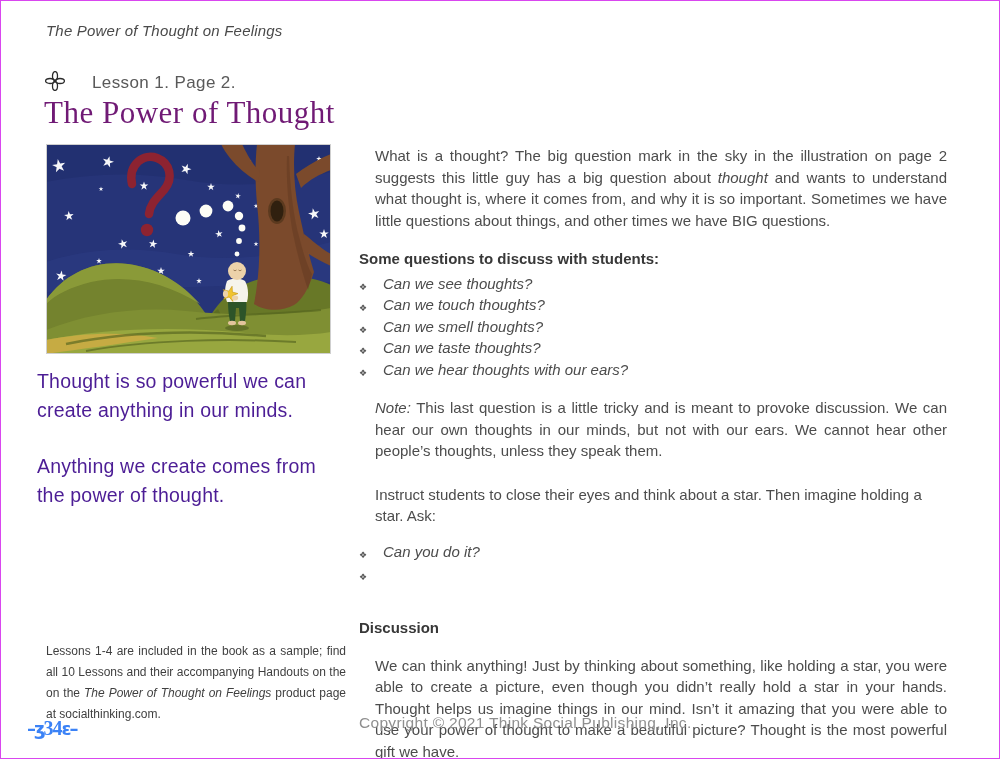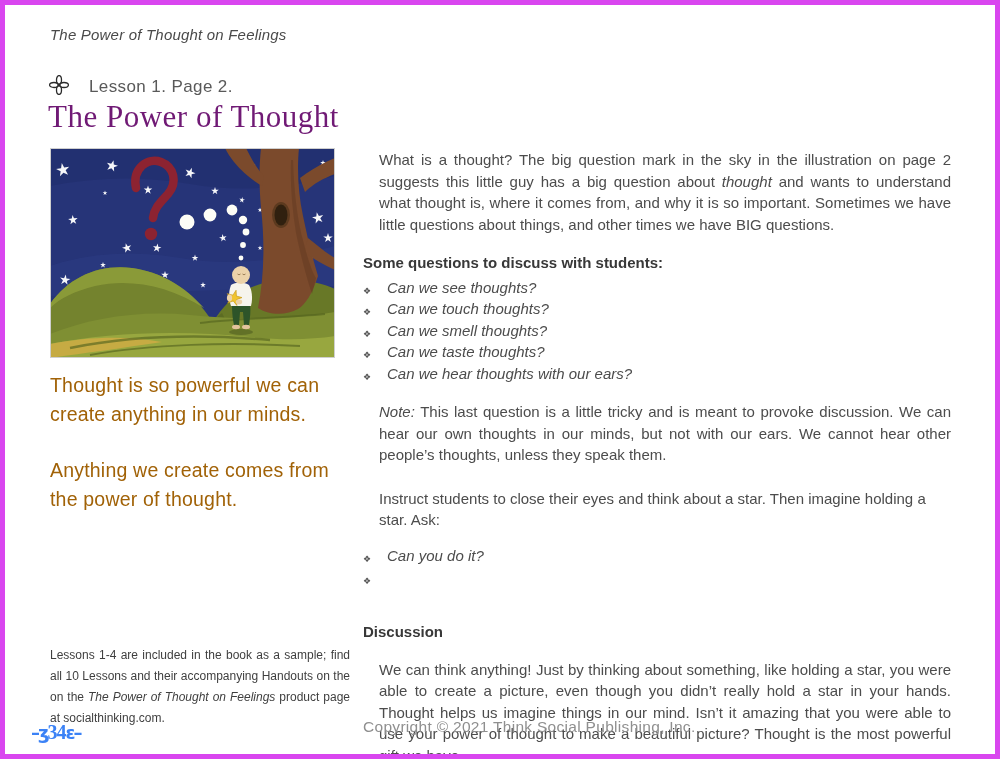--- a/index.html
+++ b/index.html
@@ -1,30 +1,30 @@
 <!DOCTYPE html>
 <html><head>
 <meta charset="utf-8">
 <style>
   html,body{margin:0;padding:0;background:#f2f2f2;}
   .page{
     position:relative;width:1000px;height:759px;background:#ffffff;
-    border:5px solid #d946ef;box-sizing:border-box;overflow:hidden;
+    border:1px solid #d946ef;box-sizing:border-box;overflow:hidden;
     font-family:"Liberation Sans",sans-serif;color:#4c4c4c;
   }
   
   .running-header{position:absolute;left:45px;top:21px;font-size:15px;font-style:italic;color:#4a4a4a;letter-spacing:.2px;}
-  .lesson-row{position:absolute;left:44px;top:70px;display:flex;align-items:center;gap:20px;}
+  .lesson-row{position:absolute;left:44px;top:70px;display:flex;align-items:center;gap:27px;}
   .lesson-label{font-size:17px;color:#595959;letter-spacing:.4px;}
   .page-title{position:absolute;left:43px;top:94px;font-family:cursive;font-size:31px;color:#701a75;letter-spacing:.5px;}
   
   .illustration{position:absolute;left:45px;top:143px;width:285px;height:210px;}
   .illustration svg{display:block;width:100%;height:100%;}
   
-  .quote{position:absolute;left:45px;width:295px;font-size:19.5px;line-height:29px;color:#a16207;letter-spacing:.2px;}
+  .quote{position:absolute;left:36px;width:295px;font-size:19.5px;line-height:29px;color:#4c1d95;letter-spacing:.2px;}
   .quote1{top:366px;}
   .quote2{top:451px;}
   .footnote{position:absolute;left:45px;top:640px;width:300px;font-size:12px;line-height:21px;color:#3f3f3f;text-align:justify;}
   .footnote .it{font-style:italic;}
   .page-number{position:absolute;left:26px;top:716px;font-size:20px;color:#3b82f6;font-family:cursive;letter-spacing:-1px;font-weight:bold;}
   .page-number .swirl{font-family:"DejaVu Sans",sans-serif;font-size:18px;letter-spacing:-2px;}
   
   .content{position:absolute;left:358px;top:128px;width:604px;font-size:15px;line-height:21.5px;color:#4c4c4c;}
   .content p{margin:16px;text-align:justify;}
   .content .em{font-style:italic;}

